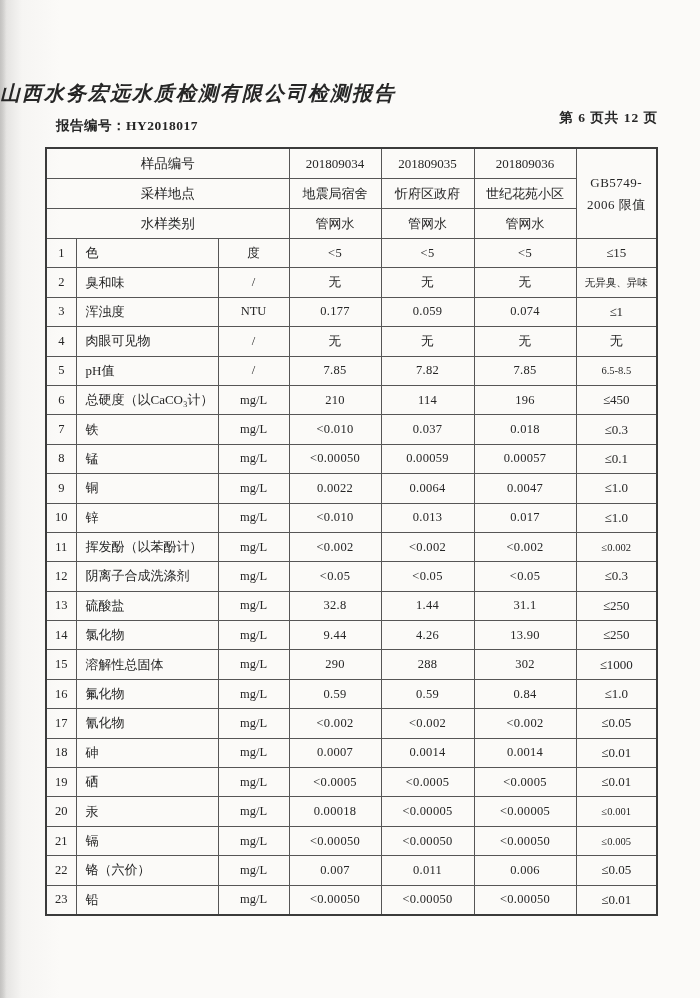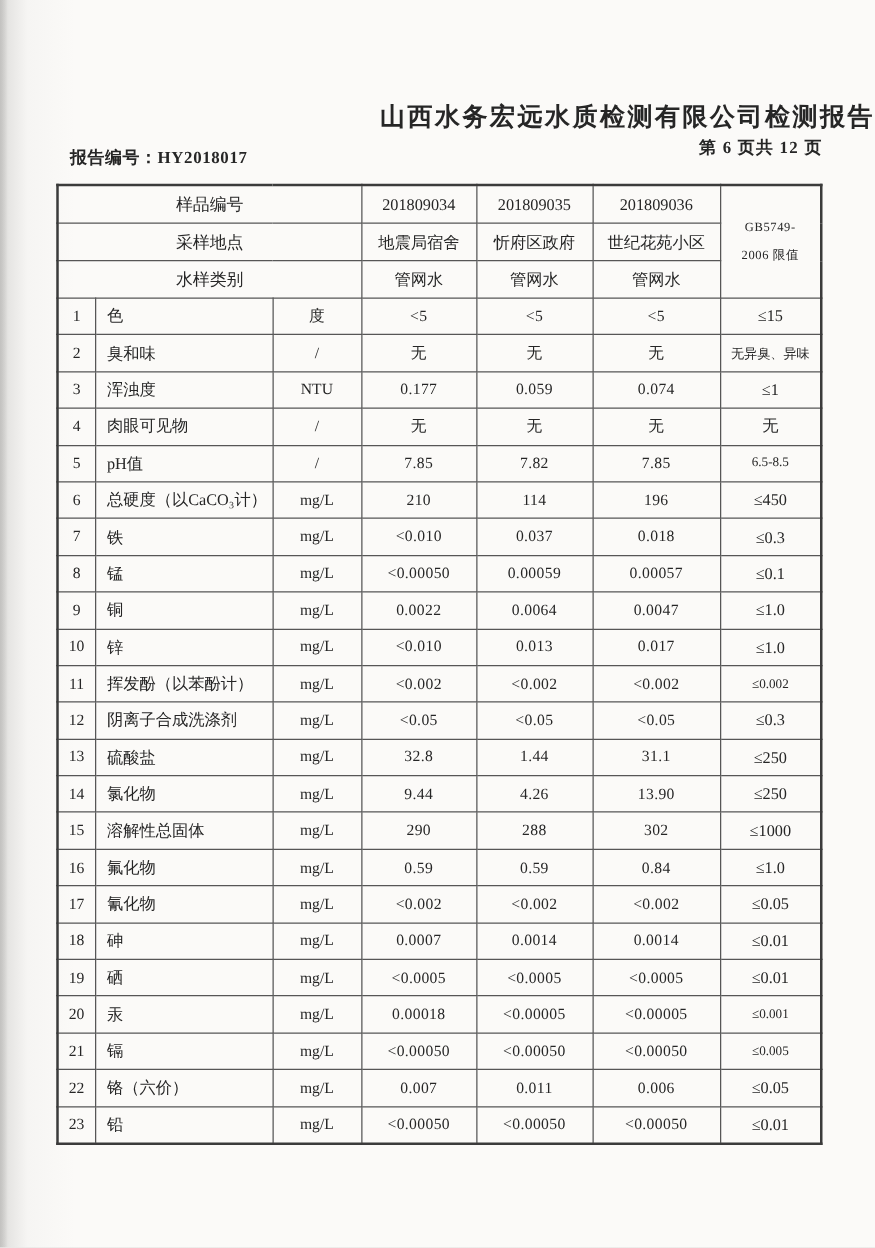--- a/index.html
+++ b/index.html
@@ -13,21 +13,21 @@
     position:relative;width:700px;height:998px;overflow:hidden;
     background:linear-gradient(to right,#cfcecc 0px,#e6e5e3 7px,#f6f5f3 22px,#fbfaf8 60px,#fbfaf8 100%);
   }
   .scan-edge{
     position:absolute;left:0;top:0;bottom:0;width:6px;
     background:linear-gradient(to right,#b9b8b6,rgba(185,184,182,0));
     opacity:.55;
   }
   .title{
     position:absolute;top:80px;left:0;width:700px;
-    text-align:right;font-size:20px;font-weight:700;letter-spacing:2px;
+    text-align:left;font-size:20px;font-weight:700;letter-spacing:2px;font-style:italic;
   }
   .report-no{
     position:absolute;top:117px;left:56px;
     font-size:13.5px;font-weight:600;letter-spacing:.5px;text-align:right;
   }
   .page-no{
     position:absolute;top:109px;right:42px;
     font-size:13.5px;font-weight:600;letter-spacing:1px;
   }
   table.report{
@@ -37,21 +37,21 @@
     font-size:13px;
   }
   table.report td{
     border:1px solid #565656;
     text-align:center;vertical-align:middle;
     padding:0 2px;
     overflow:hidden;white-space:nowrap;
   }
   thead td{height:29px;font-size:13.5px;}
   thead td.hval{font-size:13px;}
-  td.limit-head{font-size:10px;line-height:22px;letter-spacing:.5px;margin-top:44px;}
+  td.limit-head{font-size:13px;line-height:22px;letter-spacing:.5px;margin-top:44px;}
   tbody td{height:28.4px;}
   tbody td.c0{font-size:12.5px;}
   tbody td.c1{text-align:left;padding-left:9px;font-size:13px;}
   tbody td.c2{font-size:12.5px;}
   tbody td.c3,tbody td.c4,tbody td.c5{font-size:12.5px;letter-spacing:.3px;}
   tbody td.c6{font-size:13px;}
   tbody td.small{font-size:10.5px;letter-spacing:0;font-family:Liberation Serif, serif;}
 </style>
 </head>
 <body>

